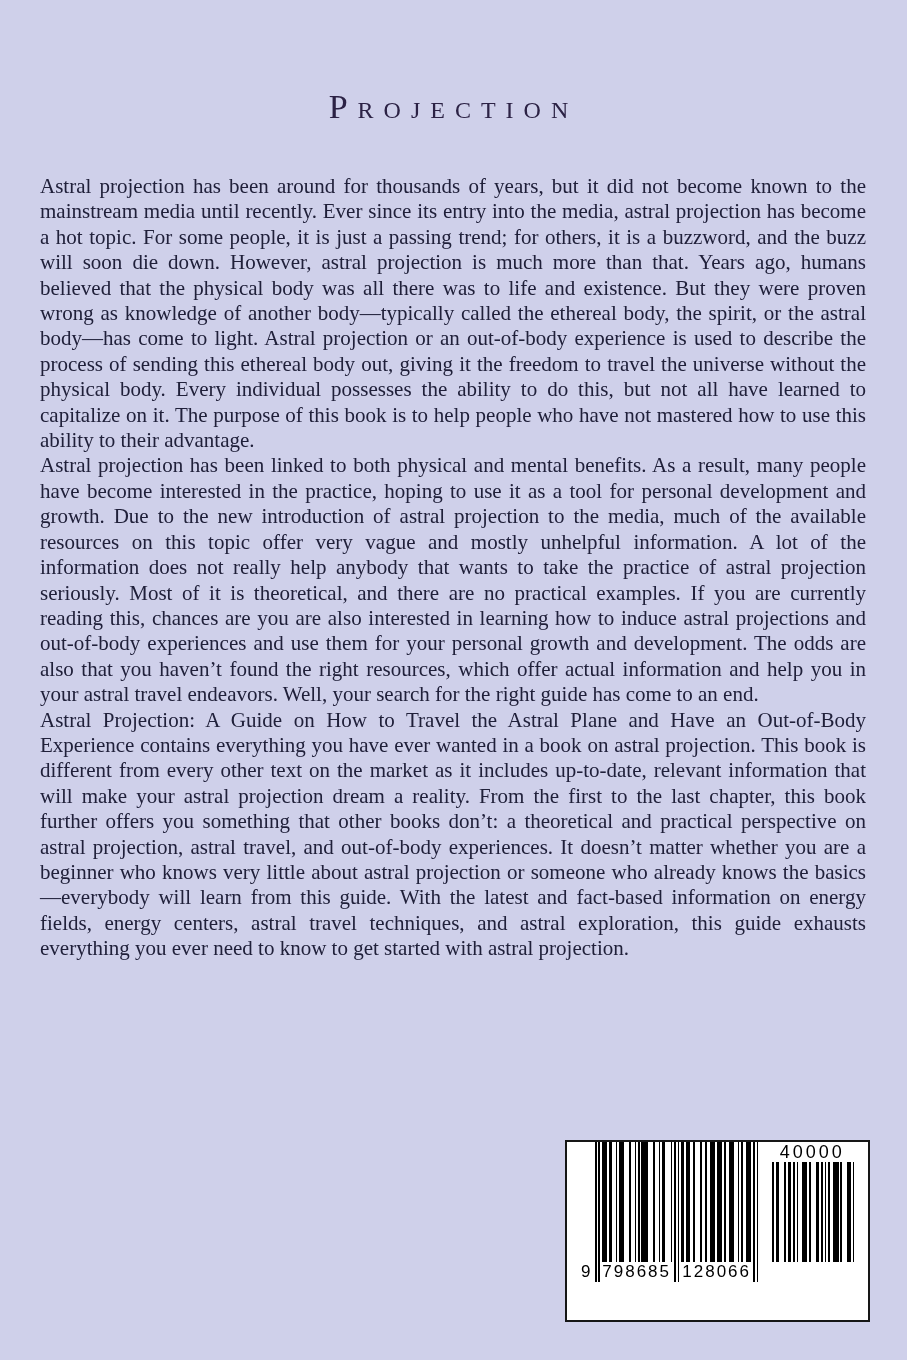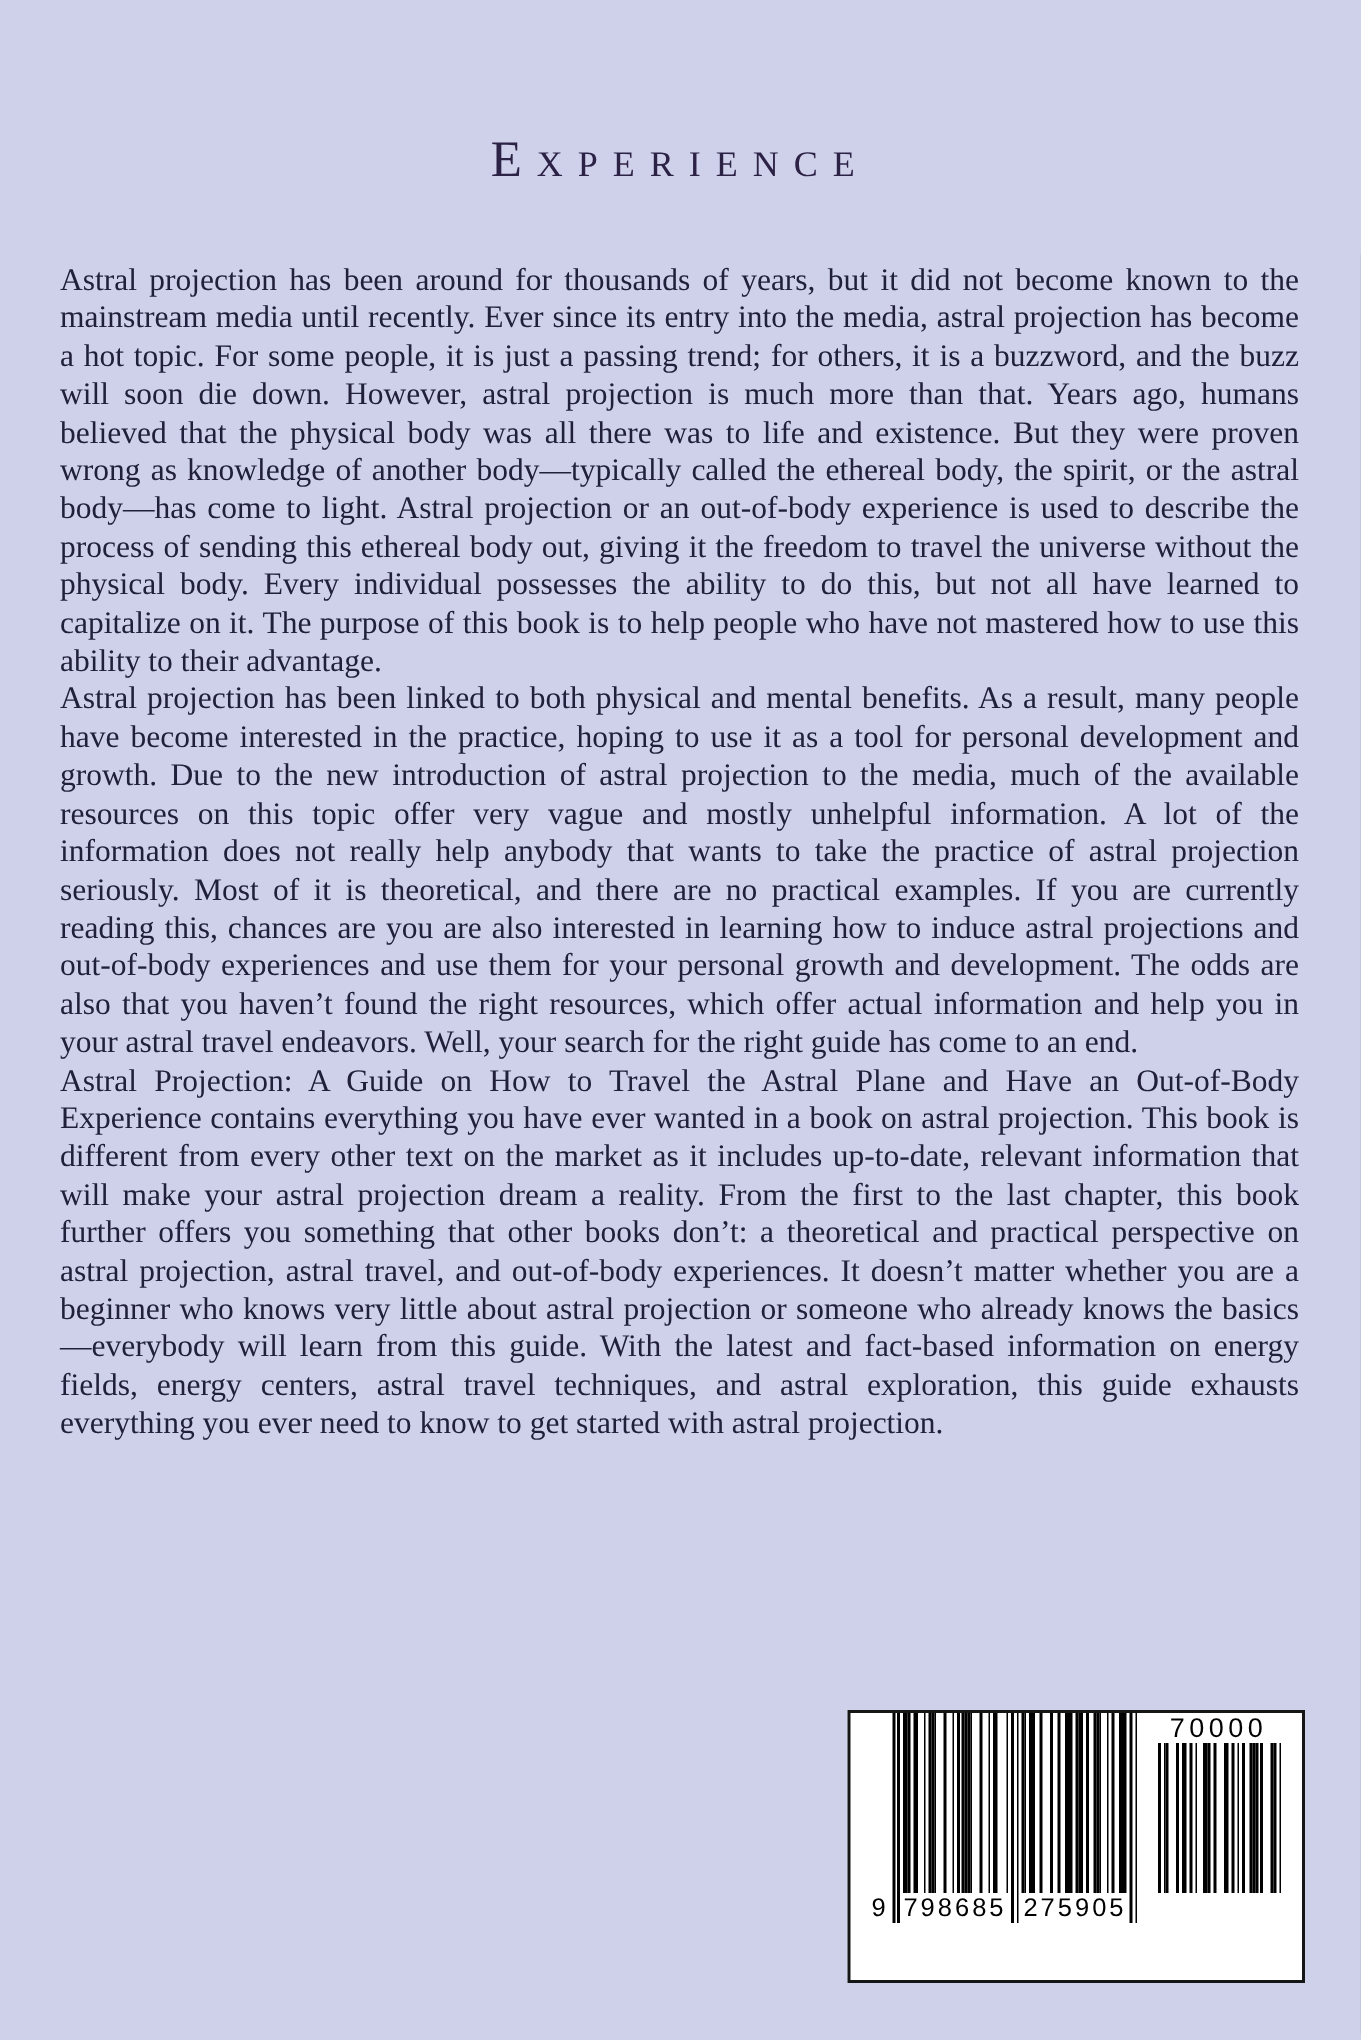--- a/index.html
+++ b/index.html
@@ -110,21 +110,21 @@
     line-height:20px;
     height:20px;
   }
 </style>
 </head>
 <body>
 
 <div class="page">
 
   <header class="title-block">
-    <h2 class="book-subtitle">Experience</h2>
+    <h2 class="book-subtitle">Projection</h2>
   </header>
 
   <main class="blurb">
     <p>Astral projection has been around for thousands of years, but it did not become known to the mainstream media until recently. Ever since its entry into the media, astral projection has become a hot topic. For some people, it is just a passing trend; for others, it is a buzzword, and the buzz will soon die down. However, astral projection is much more than that. Years ago, humans believed that the physical body was all there was to life and existence. But they were proven wrong as knowledge of another body—typically called the ethereal body, the spirit, or the astral body—has come to light. Astral projection or an out-of-body experience is used to describe the process of sending this ethereal body out, giving it the freedom to travel the universe without the physical body. Every individual possesses the ability to do this, but not all have learned to capitalize on it. The purpose of this book is to help people who have not mastered how to use this ability to their advantage.</p>
     <p>Astral projection has been linked to both physical and mental benefits. As a result, many people have become interested in the practice, hoping to use it as a tool for personal development and growth. Due to the new introduction of astral projection to the media, much of the available resources on this topic offer very vague and mostly unhelpful information. A lot of the information does not really help anybody that wants to take the practice of astral projection seriously. Most of it is theoretical, and there are no practical examples. If you are currently reading this, chances are you are also interested in learning how to induce astral projections and out-of-body experiences and use them for your personal growth and development. The odds are also that you haven’t found the right resources, which offer actual information and help you in your astral travel endeavors. Well, your search for the right guide has come to an end.</p>
     <p>Astral Projection: A Guide on How to Travel the Astral Plane and Have an Out-of-Body Experience contains everything you have ever wanted in a book on astral projection. This book is different from every other text on the market as it includes up-to-date, relevant information that will make your astral projection dream a reality. From the first to the last chapter, this book further offers you something that other books don’t: a theoretical and practical perspective on astral projection, astral travel, and out-of-body experiences. It doesn’t matter whether you are a beginner who knows very little about astral projection or someone who already knows the basics—everybody will learn from this guide. With the latest and fact-based information on energy fields, energy centers, astral travel techniques, and astral exploration, this guide exhausts everything you ever need to know to get started with astral projection.</p>
   </main>
 
   <div class="barcode-box">
     <div class="barcode-row">
@@ -223,26 +223,26 @@
               <div class="bar on" style="width: 1.72px; height: 120px;"></div>
               <div class="bar on" style="width: 1.72px; height: 120px;"></div>
               <div class="bar on" style="width: 1.72px; height: 120px;"></div>
               <div class="bar off" style="width: 1.72px; height: 120px;"></div>
               <div class="bar on" style="width: 1.72px; height: 140px;"></div>
               <div class="bar off" style="width: 1.72px; height: 140px;"></div>
               <div class="bar on" style="width: 1.72px; height: 140px;"></div>
             </div>
           <div class="digit-groups">
             <span class="dg1">798685</span>
-            <span class="dg2">275905</span>
+            <span class="dg2">128066</span>
           </div>
         </div>
       </div>
       <div class="ean5">
-        <div class="supp-digits">70000</div>
+        <div class="supp-digits">40000</div>
         <div class="bars" id="supp-bars">
             <div class="bar off" style="width: 1.75px; height: 100px;"></div>
             <div class="bar on" style="width: 1.75px; height: 100px;"></div>
             <div class="bar off" style="width: 1.75px; height: 100px;"></div>
             <div class="bar on" style="width: 1.75px; height: 100px;"></div>
             <div class="bar on" style="width: 1.75px; height: 100px;"></div>
             <div class="bar off" style="width: 1.75px; height: 100px;"></div>
             <div class="bar off" style="width: 1.75px; height: 100px;"></div>
             <div class="bar off" style="width: 1.75px; height: 100px;"></div>
             <div class="bar on" style="width: 1.75px; height: 100px;"></div>

